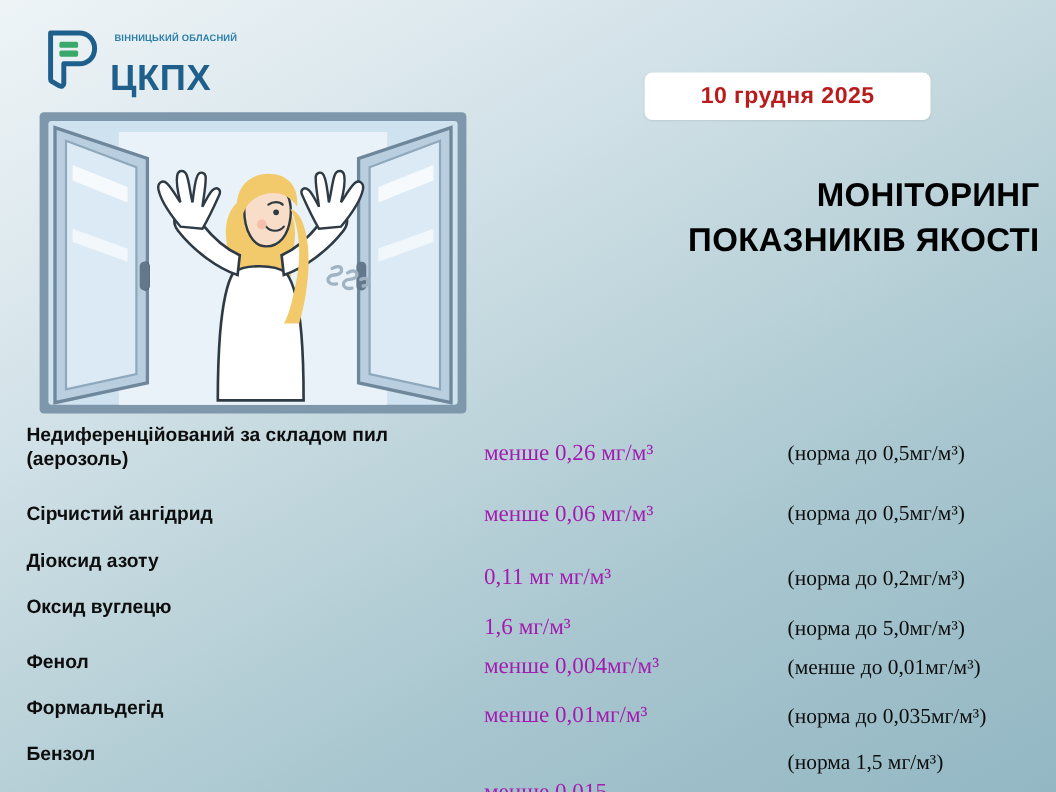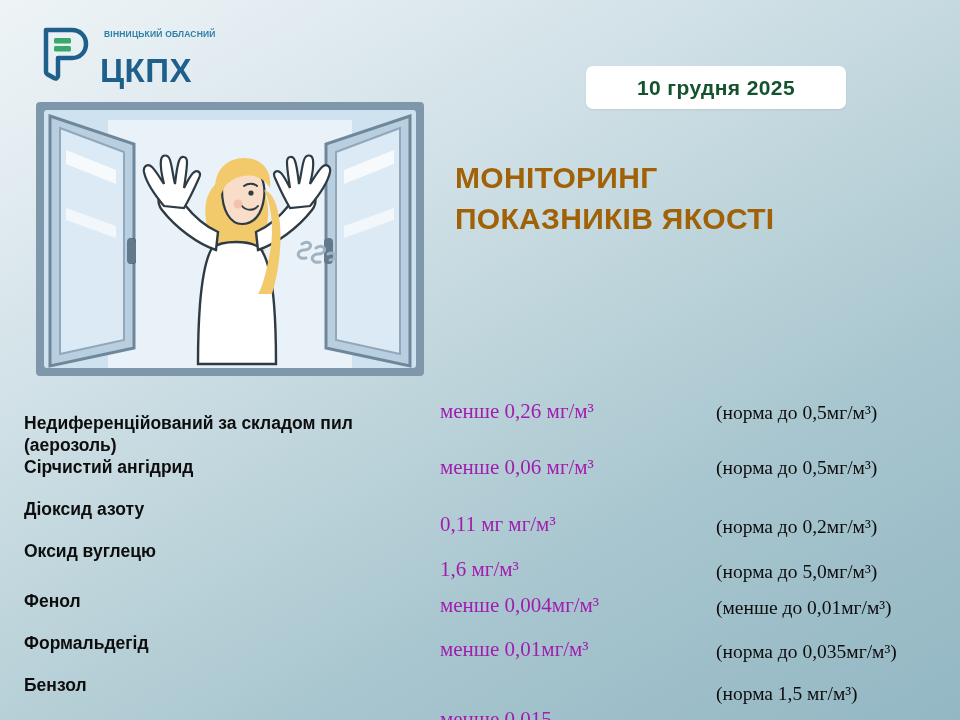--- a/index.html
+++ b/index.html
@@ -61,34 +61,34 @@
     background: #ffffff;
     border-radius: 7px;
     display: flex;
     align-items: center;
     justify-content: center;
     box-shadow: 0 1px 2px rgba(0,0,0,0.08);
   }
   #date-badge span {
     font-size: 21px;
     font-weight: bold;
-    color: #14532d;
+    color: #b91c1c;
     letter-spacing: 0.4px;
   }
 
   
   #heading {
     position: absolute;
     left: 455px;
     top: 158px;
     width: 490px;
-    text-align: left;
+    text-align: right;
     font-size: 30px;
     font-weight: bold;
-    color: #a16207;
+    color: #000000;
     line-height: 1.35;
     letter-spacing: 0.3px;
   }
   #heading .hl {
     display: block;
     white-space: pre;
   }
 
   
   #illustration {
@@ -211,21 +211,21 @@
 
     <path d="M272 146 C282 140 284 152 274 152 C266 152 266 162 276 160" stroke="#9fb3c2" stroke-width="3" fill="none" stroke-linecap="round"></path>
     <path d="M286 150 C296 144 298 156 288 156 C280 156 280 166 290 164" stroke="#9fb3c2" stroke-width="3" fill="none" stroke-linecap="round"></path>
     <path d="M298 156 C306 152 308 162 300 162" stroke="#9fb3c2" stroke-width="3" fill="none" stroke-linecap="round"></path>
   </svg>
 </div>
 
 <div id="measurements">
 
   <div class="row" style="top:0px;">
-    <div class="m-name" style="top:0px;margin-top:28px;">Недиференційований за складом пил (аерозоль)</div>
+    <div class="m-name" style="top:0px;">Недиференційований за складом пил (аерозоль)</div>
     <div class="m-value" style="top:14px;">менше 0,26 мг/м³</div>
     <div class="m-norm" style="top:17px;">(норма до 0,5мг/м³)</div>
   </div>
 
   <div class="row" style="top:72px;">
     <div class="m-name" style="top:0px;">Сірчистий ангідрид</div>
     <div class="m-value" style="top:-2px;">менше 0,06 мг/м³</div>
     <div class="m-norm" style="top:0px;">(норма до 0,5мг/м³)</div>
   </div>
 

